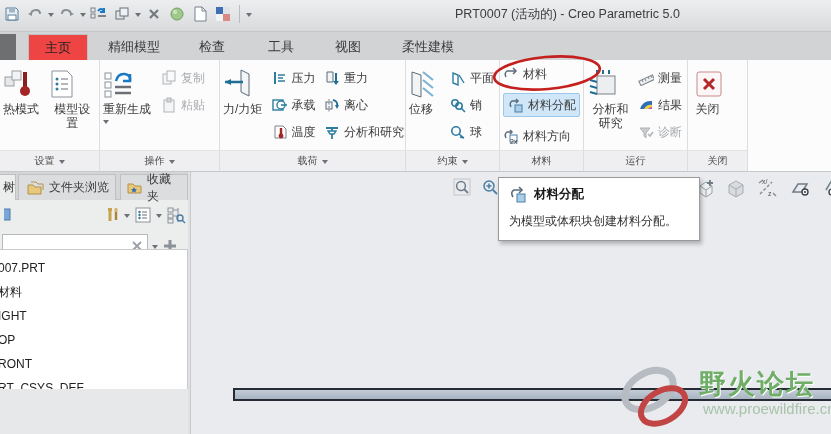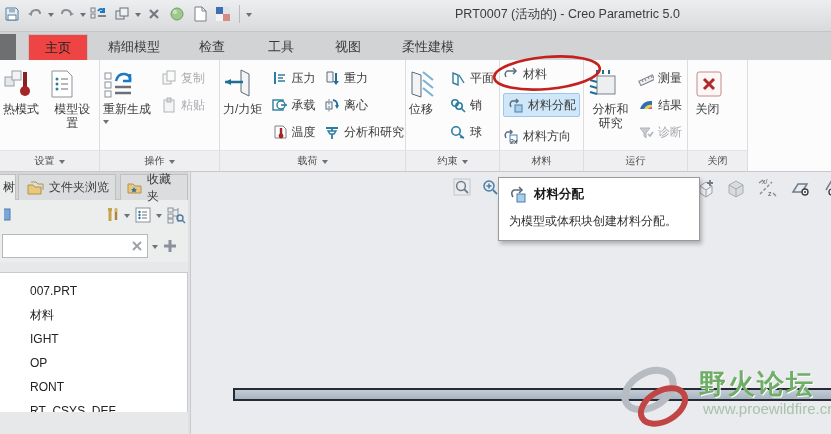--- a/index.html
+++ b/index.html
@@ -51,22 +51,22 @@
   .ptab { position:absolute; top:2px; height:26px; display:flex; align-items:center; gap:5px;
           font-size:12px; color:#3a3a3a; background:#dcdddf; border:1px solid #bfc0c2; border-bottom:none;
           padding:0 6px; }
   .ptab.active { background:#eceded; }
   .ptools { height:30px; display:flex; align-items:center; justify-content:flex-end; gap:4px; padding:0 4px;
             background:#eceded; }
   .psearch { height:32px; display:flex; align-items:center; gap:4px; padding:0 4px 0 2px; background:#eceded; }
   .searchbox { position:relative; width:146px; height:24px; background:#fff; border:1px solid #b6b8ba; }
   .searchbox input { position:absolute; left:2px; top:2px; width:120px; height:18px; border:none; outline:none; font-size:12px; }
   .sclear { position:absolute; right:4px; top:5px; }
-  .tree { position:absolute; left:0; top:100px; width:188px; height:140px; background:#fff;
-          border-top:1px solid #c9cacc; border-right:1px solid #c9cacc; overflow:hidden;padding-left:32px; }
+  .tree { position:absolute; left:0; top:77px; width:188px; height:140px; background:#fff;
+          border-top:1px solid #c9cacc; border-right:1px solid #c9cacc; overflow:hidden; }
   .titem { height:24px; display:flex; align-items:center; font-size:12px; color:#222; padding-left:2px;
            margin-left:-4px; white-space:nowrap; cursor:default; }
   .splitter { position:absolute; left:188px; top:0; width:3px; height:266px; background:#dfe1e3; border-right:1px solid #c9cacc; }
 
   
   .canvas { position:absolute; left:191px; top:0; width:640px; height:266px; background:#e9ebee; }
   .gtb { position:absolute; top:6px; display:flex; align-items:center; gap:10px; }
   .gtb-left { left:262px; } .gtb-right { left:505px; }
 
   .tooltip { position:absolute; left:307px; top:5px; width:202px; background:#fff;

